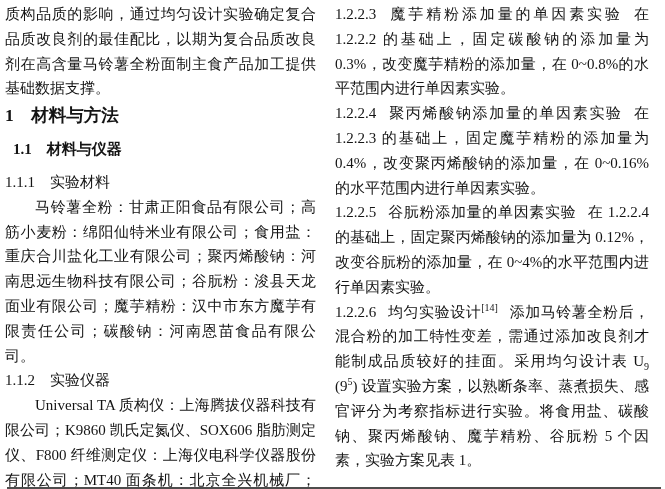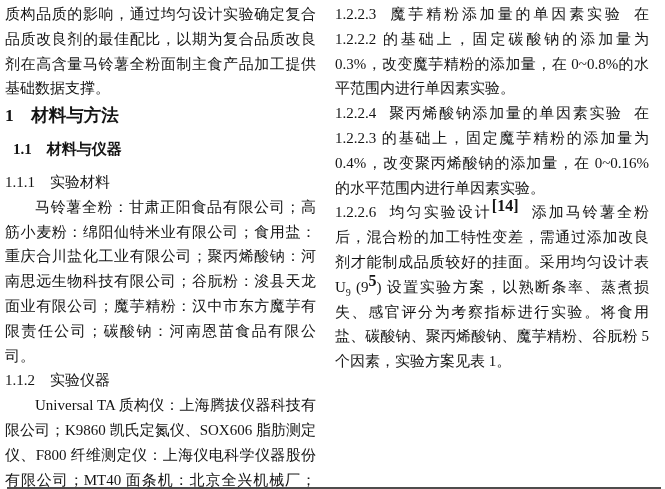--- a/index.html
+++ b/index.html
@@ -29,21 +29,21 @@
     margin: 8px; font-size: 15px; font-weight: bold;
     line-height: 24.8px; text-align: left;
   }
   h3.sec {
     margin: 0; font-size: 15px; font-weight: normal;
     line-height: 24.8px; text-align: left;
   }
   .sec-num { margin-right: 1em; }
   .subsec .num { margin-right: 0.75em; }
   .subsec .title { margin-right: 0.75em; }
-  sup { font-size: 16px; line-height: 0; vertical-align: super; font-weight: bold; }
+  sup { font-size: 10px; line-height: 0; vertical-align: super; }
   sub { font-size: 10px; line-height: 0; vertical-align: sub; }
   .foot-rule {
     position: absolute;
     left: 7px; right: 4px; top: 479px;
     height: 2px;
     border: 0;
   }
 </style>
 </head>
 <body>
@@ -64,18 +64,19 @@
     <h3 class="sec"><span class="sec-num">1.1.2</span><span>实验仪器</span></h3>
 
     <p class="indent">Universal TA 质构仪：上海腾拔仪器科技有限公司；K9860 凯氏定氮仪、SOX606 脂肪测定仪、F800 纤维测定仪：上海仪电科学仪器股份有限公司；MT40 面条机：北京全兴机械厂；和面机：佛山市烈动电器有限公司；电热鼓风干燥箱：上</p>
   </div>
 
   <div class="col col-right">
     <p class="subsec"><span class="num">1.2.2.3</span><span class="title">魔芋精粉添加量的单因素实验</span><span>在 1.2.2.2 的基础上，固定碳酸钠的添加量为 0.3%，改变魔芋精粉的添加量，在 0~0.8%的水平范围内进行单因素实验。</span></p>
 
     <p class="subsec"><span class="num">1.2.2.4</span><span class="title">聚丙烯酸钠添加量的单因素实验</span><span>在 1.2.2.3 的基础上，固定魔芋精粉的添加量为 0.4%，改变聚丙烯酸钠的添加量，在 0~0.16%的水平范围内进行单因素实验。</span></p>
 
+    <p class="subsec"><span class="num">1.2.2.5</span><span class="title">谷朊粉添加量的单因素实验</span><span>在 1.2.2.4 的基础上，固定聚丙烯酸钠的添加量为 0.12%，改变谷朊粉的添加量，在 0~4%的水平范围内进行单因素实验。</span></p>
 
     <p class="subsec"><span class="num">1.2.2.6</span><span>均匀实验设计</span><sup>[14]</sup><span class="title"></span><span>添加马铃薯全粉后，混合粉的加工特性变差，需通过添加改良剂才能制成品质较好的挂面。采用均匀设计表 U</span><sub>9</sub><span> (9</span><sup>5</sup><span>) 设置实验方案，以熟断条率、蒸煮损失、感官评分为考察指标进行实验。将食用盐、碳酸钠、聚丙烯酸钠、魔芋精粉、谷朊粉 5 个因素，实验方案见表 1。</span></p>
   </div>
 
   <hr class="foot-rule" style="background: rgb(77, 77, 77);">
 </div>
 
 </body></html>

